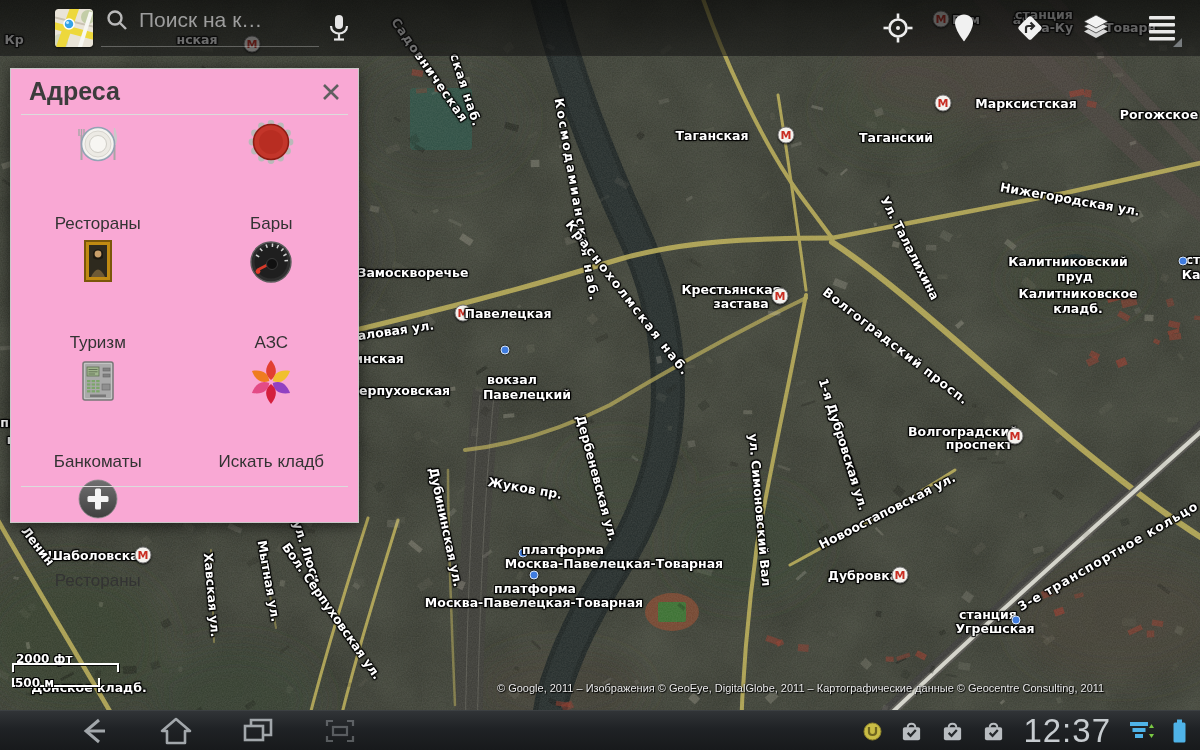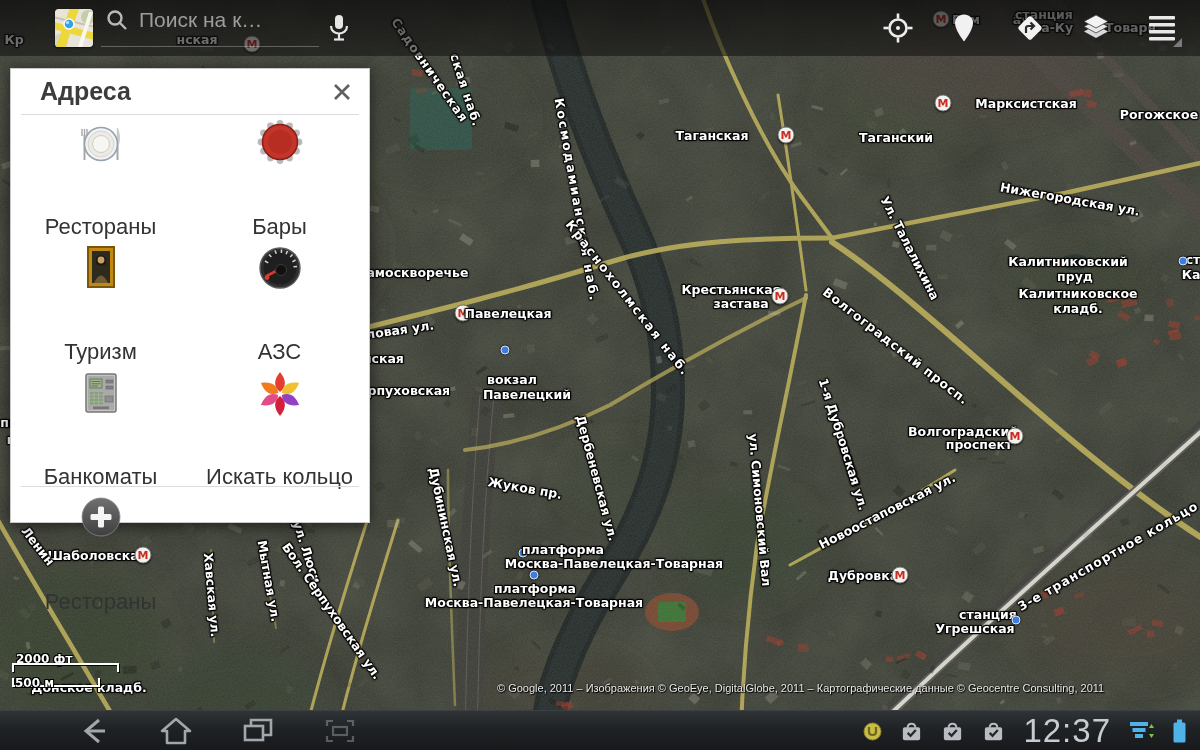--- a/index.html
+++ b/index.html
@@ -29,29 +29,29 @@
     background:linear-gradient(rgba(6,6,6,.70),rgba(18,18,18,.58));border-bottom:1px solid rgba(255,255,255,.07);}
   #appicon{width:38px;height:38px;margin-left:55px;border-radius:3px;overflow:hidden;flex:0 0 auto;box-shadow:0 1px 2px rgba(0,0,0,.6);}
   #searchbox{display:flex;gap:10px;margin-left:8px;width:210px;height:38px;
     border-bottom:1px solid rgba(255,255,255,.28);padding:0 4px;}
   #search-ph{color:#9d9d9d;font-size:21px;white-space:nowrap;overflow:hidden;}
   .tb-btn{display:flex;align-items:center;justify-content:center;width:40px;height:44px;flex:0 0 auto;}
   #tb-right{margin-left:auto;display:flex;align-items:center;gap:26px;padding-right:18px;}
   #menu-corner{position:absolute;right:18px;top:38px;width:0;height:0;border-left:9px solid transparent;border-bottom:9px solid #8d9296;opacity:.8;}
 
   
-  #dialog{position:absolute;left:10px;top:68px;width:347px;height:453px;background:#ffffff;z-index:50;
-    box-shadow:0 3px 14px rgba(0,0,0,.55);border:1px solid #c9c9c9;padding-left:11px;}
+  #dialog{position:absolute;left:10px;top:68px;width:347px;height:453px;background:#f9a8d4;z-index:50;
+    box-shadow:0 3px 14px rgba(0,0,0,.55);border:1px solid #c9c9c9;}
   #dlg-head{position:relative;height:44px;display:flex;align-items:center;padding:0 18px;}
   #dlg-title{font-size:25px;font-weight:700;color:#3c3c3c;}
   #dlg-close{position:absolute;right:12px;top:8px;width:30px;height:30px;display:flex;align-items:center;justify-content:center;cursor:pointer;}
   .dlg-hr{position:absolute;left:10px;right:10px;height:1px;background:#dcdcdc;}
   #dlg-grid{position:absolute;left:0;top:46px;right:0;bottom:36px;display:grid;grid-template-columns:1fr 1fr;grid-template-rows:repeat(4,1fr);}
   .cell{display:flex;flex-direction:column;align-items:center;justify-content:center;gap:5px;cursor:pointer;}
-  .cell-label{font-size:22px;color:#333;margin-top:38px;}
+  .cell-label{font-size:17px;color:#333;margin-top:38px;}
 
   
   #sysbar{position:absolute;left:0;top:710px;width:1200px;height:40px;z-index:60;display:flex;align-items:center;
     background:linear-gradient(#313437,#1f2225 45%,#17191b);border-top:1px solid #3c4043;}
   .nav-btn{width:36px;height:34px;display:flex;align-items:center;justify-content:center;}
   #nav-left{display:flex;align-items:center;gap:46px;padding-left:76px;}
   #sys-right{margin-left:auto;display:flex;align-items:center;gap:18px;padding-right:14px;}
   #clock{color:#c7ccd0;font-size:33px;font-weight:400;letter-spacing:1px;line-height:40px;}
 </style>
 </head>
@@ -518,21 +518,21 @@
       <div class="maplabel" style="left: 614px; top: 563px; transform: translate(-50%, -50%);">Москва-Павелецкая-Товарная</div>
       <div class="mapdot" style="left: 534px; top: 575px; transform: translate(-50%, -50%);"></div>
       <div class="maplabel" style="left: 535px; top: 588px; transform: translate(-50%, -50%);">платформа</div>
       <div class="maplabel" style="left: 534px; top: 602px; transform: translate(-50%, -50%);">Москва-Павелецкая-Товарная</div>
       <div class="maplabel" style="left: 760px; top: 510px; transform: translate(-50%, -50%) rotate(85deg);">ул. Симоновский Вал</div>
       <div class="maplabel" style="left: 863px; top: 575px; transform: translate(-50%, -50%);">Дубровка</div>
       <div class="metro" style="left: 900px; top: 575px; transform: translate(-50%, -50%);">М</div>
       <div class="maplabel" style="left: 887px; top: 511px; transform: translate(-50%, -50%) rotate(-27deg);">Новоостаповская ул.</div>
       <div class="maplabel" style="left: 853px; top: 474px; transform: translate(-50%, -50%) rotate(73deg);">овская ул.</div>
       <div class="maplabel" style="left: 988px; top: 614px; transform: translate(-50%, -50%);">станция</div>
-      <div class="maplabel" style="left: 975px; top: 628px; transform: translate(-50%, -50%);">Угрешская</div>
+      <div class="maplabel" style="left: 995px; top: 628px; transform: translate(-50%, -50%);">Угрешская</div>
       <div class="mapdot" style="left: 1016px; top: 620px; transform: translate(-50%, -50%);"></div>
       <div class="maplabel" style="letter-spacing: 1px; left: 1108px; top: 556px; transform: translate(-50%, -50%) rotate(-30deg);">3-е транспортное кольцо</div>
       <div class="maplabel" style="left: 97px; top: 555px; transform: translate(-50%, -50%);">Шаболовская</div>
       <div class="metro" style="left: 143px; top: 555px; transform: translate(-50%, -50%);">М</div>
       <div class="maplabel" style="left: 212px; top: 595px; transform: translate(-50%, -50%) rotate(85deg);">Хавская ул.</div>
       <div class="maplabel" style="left: 269px; top: 581px; transform: translate(-50%, -50%) rotate(80deg);">Мытная ул.</div>
       <div class="maplabel" style="left: 307px; top: 552px; transform: translate(-50%, -50%) rotate(72deg);">ул. Люси</div>
       <div class="maplabel" style="left: 332px; top: 611px; transform: translate(-50%, -50%) rotate(55deg);">Бол. Серпуховская ул.</div>
       <div class="maplabel" style="left: 38px; top: 546px; transform: translate(-50%, -50%) rotate(52deg);">Ленин</div>
       <div class="maplabel" style="left: 9px; top: 422px; transform: translate(-50%, -50%);">пи</div>
@@ -740,21 +740,21 @@
         <svg width="56" height="56" viewBox="0 0 56 56">
           <g transform="translate(28,29)">
             <path d="M0,-22 C6.5,-14 6.5,-7 0,-2 C-6.5,-7 -6.5,-14 0,-22 Z" fill="#e23f31"></path>
             <path d="M0,-22 C6.5,-14 6.5,-7 0,-2 C-6.5,-7 -6.5,-14 0,-22 Z" fill="#f0c02f" transform="rotate(60)"></path>
             <path d="M0,-22 C6.5,-14 6.5,-7 0,-2 C-6.5,-7 -6.5,-14 0,-22 Z" fill="#9141c2" transform="rotate(120)"></path>
             <path d="M0,-22 C6.5,-14 6.5,-7 0,-2 C-6.5,-7 -6.5,-14 0,-22 Z" fill="#d41f3c" transform="rotate(180)"></path>
             <path d="M0,-22 C6.5,-14 6.5,-7 0,-2 C-6.5,-7 -6.5,-14 0,-22 Z" fill="#e34b86" transform="rotate(240)"></path>
             <path d="M0,-22 C6.5,-14 6.5,-7 0,-2 C-6.5,-7 -6.5,-14 0,-22 Z" fill="#ef7c1f" transform="rotate(300)"></path>
           </g>
         </svg>
-        <span class="cell-label">Искать кольцо</span>
+        <span class="cell-label">Искать кладб</span>
       </div>
 
       <div class="cell">
         <svg width="56" height="56" viewBox="0 0 56 56">
           <defs>
             <linearGradient id="addg" x1="0" y1="0" x2="0" y2="1">
               <stop offset="0" stop-color="#707070"></stop>
                 <stop offset="1" stop-color="#3f3f3f"></stop>
             </linearGradient>
           </defs>

